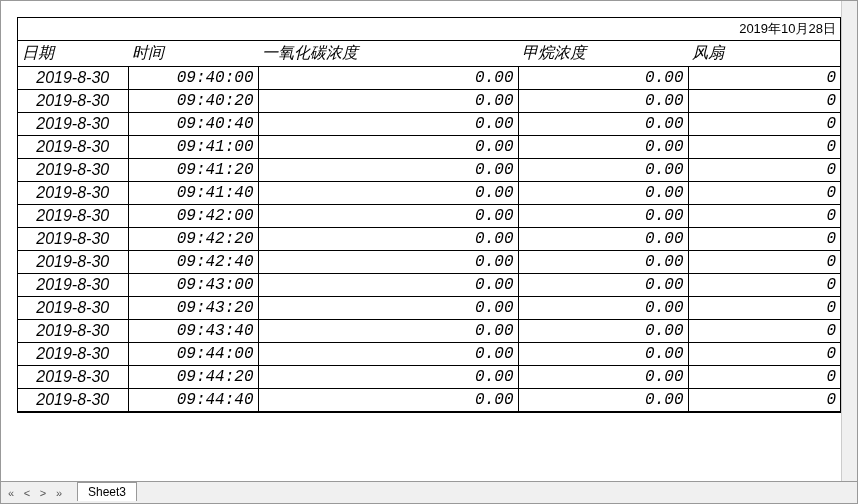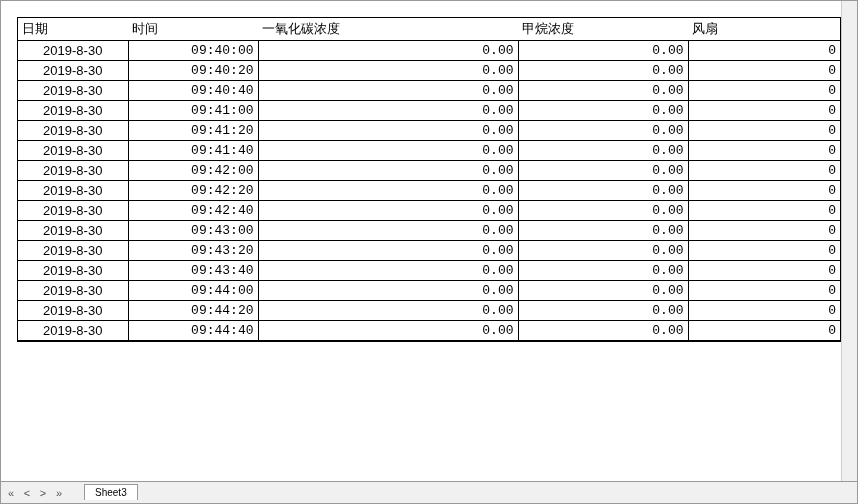--- a/index.html
+++ b/index.html
@@ -36,21 +36,22 @@
     }
     .report-date {
       text-align: right;
       font-size: 13px;
       padding: 2px 4px;
       border-bottom: 1px solid #000;
     }
     table {
       width: 100%;
       border-collapse: collapse;
-      font-size: 13px;
+      font-size: 16px;
+      font-style: italic;
     }
     th {
       text-align: left;
       font-weight: normal;
       padding: 2px 4px;
       border-bottom: 1px solid #000;
     }
     td {
       padding: 2px 4px;
       border-bottom: 1px solid #000;
@@ -96,32 +97,33 @@
       line-height: 18px;
       color: #555;
       cursor: pointer;
       font-size: 11px;
     }
     .sheet-tab {
       background: #fff;
       border: 1px solid #999;
       border-bottom: none;
       padding: 2px 10px;
-      margin-left: 15px;
-      font-size: 10px;
+      margin-left: 8px;
+      font-size: 12px;
       position: relative;
       top: -1px;
       cursor: pointer;
     }
   </style>
 </head>
 <body>
 
 <div class="viewport">
   <div class="report-frame">
+    <div class="report-date">2019年10月28日</div>
     <table>
       <thead>
         <tr>
           <th class="col-date">日期</th>
           <th class="col-time">时间</th>
           <th class="col-co">一氧化碳浓度</th>
           <th class="col-ch4">甲烷浓度</th>
           <th class="col-fan">风扇</th>
         </tr>
       </thead>

